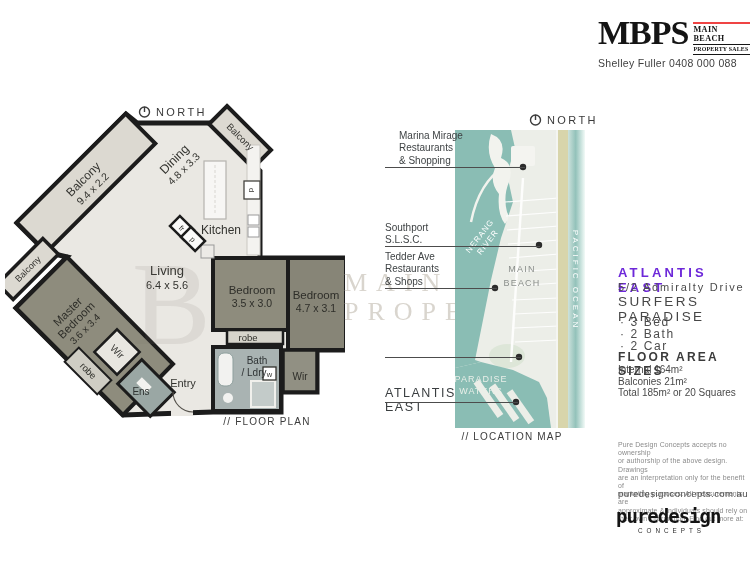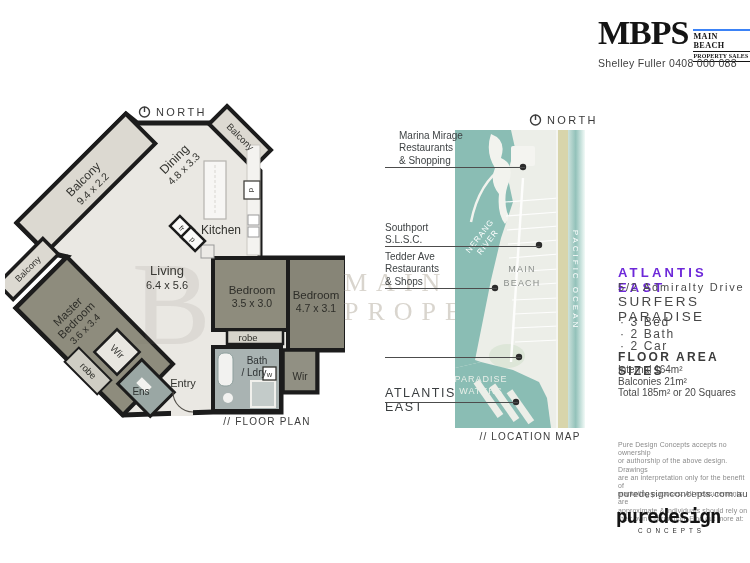--- a/index.html
+++ b/index.html
@@ -3,21 +3,21 @@
 <meta charset="utf-8">
 <style>
   html,body{margin:0;padding:0;background:#fff;}
   .canvas{position:relative;width:750px;height:563px;background:#ffffff;overflow:hidden;
           font-family:"Liberation Sans",sans-serif;color:#3a3a3a;}
   .abs{position:absolute;}
 
   
   .brand{left:598px;top:16px;width:152px;display:flex;justify-content:center;align-items:flex-start;}
   .mbps{font-family:"Liberation Serif",serif;font-weight:700;font-size:34px;line-height:34px;color:#141414;letter-spacing:-1px;}
-  .mbps-sub{margin-left:5px;margin-top:13px;width:58px;border-top:2px solid #3b82f6;}
+  .mbps-sub{margin-left:5px;margin-top:6px;width:58px;border-top:2px solid #ef4444;}
   .mbps-sub .l1{font-family:"Liberation Serif",serif;font-weight:700;font-size:8.2px;line-height:9px;
                 letter-spacing:.4px;color:#141414;border-bottom:1.6px solid #141414;padding:1px 0;}
   .mbps-sub .l2{font-family:"Liberation Serif",serif;font-weight:700;font-size:5.9px;line-height:7px;
                 letter-spacing:.2px;color:#141414;border-bottom:1.6px solid #141414;padding:1px 0;}
   .agent{left:598px;top:57px;width:152px;text-align:left;font-size:10.5px;color:#3f3f3f;letter-spacing:.3px;}
 
   .prop-name{left:618px;top:265px;font-size:13px;font-weight:700;letter-spacing:3.2px;color:#6d28d9;}
   .prop-addr{left:618px;top:281px;font-size:11px;letter-spacing:1.8px;color:#4a4a4a;}
   .prop-suburb{left:618px;top:294px;font-size:13.5px;letter-spacing:2.4px;color:#464646;}
   .prop-feat{left:620px;top:318px;font-size:12px;letter-spacing:1.6px;color:#4c4c4c;line-height:8.6px;}
@@ -30,21 +30,21 @@
   .pd-logo{left:616px;top:506px;font-family:"DejaVu Sans Mono",monospace;font-weight:700;
            font-size:19px;line-height:20px;color:#141414;letter-spacing:-1px;}
   .pd-sub{left:638px;top:527px;font-size:6.3px;letter-spacing:4px;color:#2b2b2b;}
 
   
   .north{display:flex;align-items:center;gap:5px;font-size:11px;letter-spacing:2.4px;color:#3a3a3a;}
   .fp-north{left:138px;top:105px;}
   .map-north{left:529px;top:113px;}
   .caption{font-size:10px;letter-spacing:1.2px;color:#3c3c3c;text-align:center;}
   .fp-caption{left:212px;top:416px;width:110px;}
-  .map-caption{left:470px;top:431px;width:120px;}
+  .map-caption{left:452px;top:431px;width:120px;}
 
   
   .wm-letter{left:132px;top:250px;font-family:"Liberation Serif",serif;font-size:118px;line-height:110px;
              color:rgba(125,117,103,.12);font-weight:400;}
   .wm-text{left:344px;top:268px;font-family:"Liberation Serif",serif;font-size:26px;line-height:29px;
            letter-spacing:9px;color:#d9d5ce;}
 
   
   .mlabel{left:385px;width:118px;font-size:10px;line-height:12.3px;color:#3f4345;}
   .ml-marina{top:130px;margin-left:14px;}

